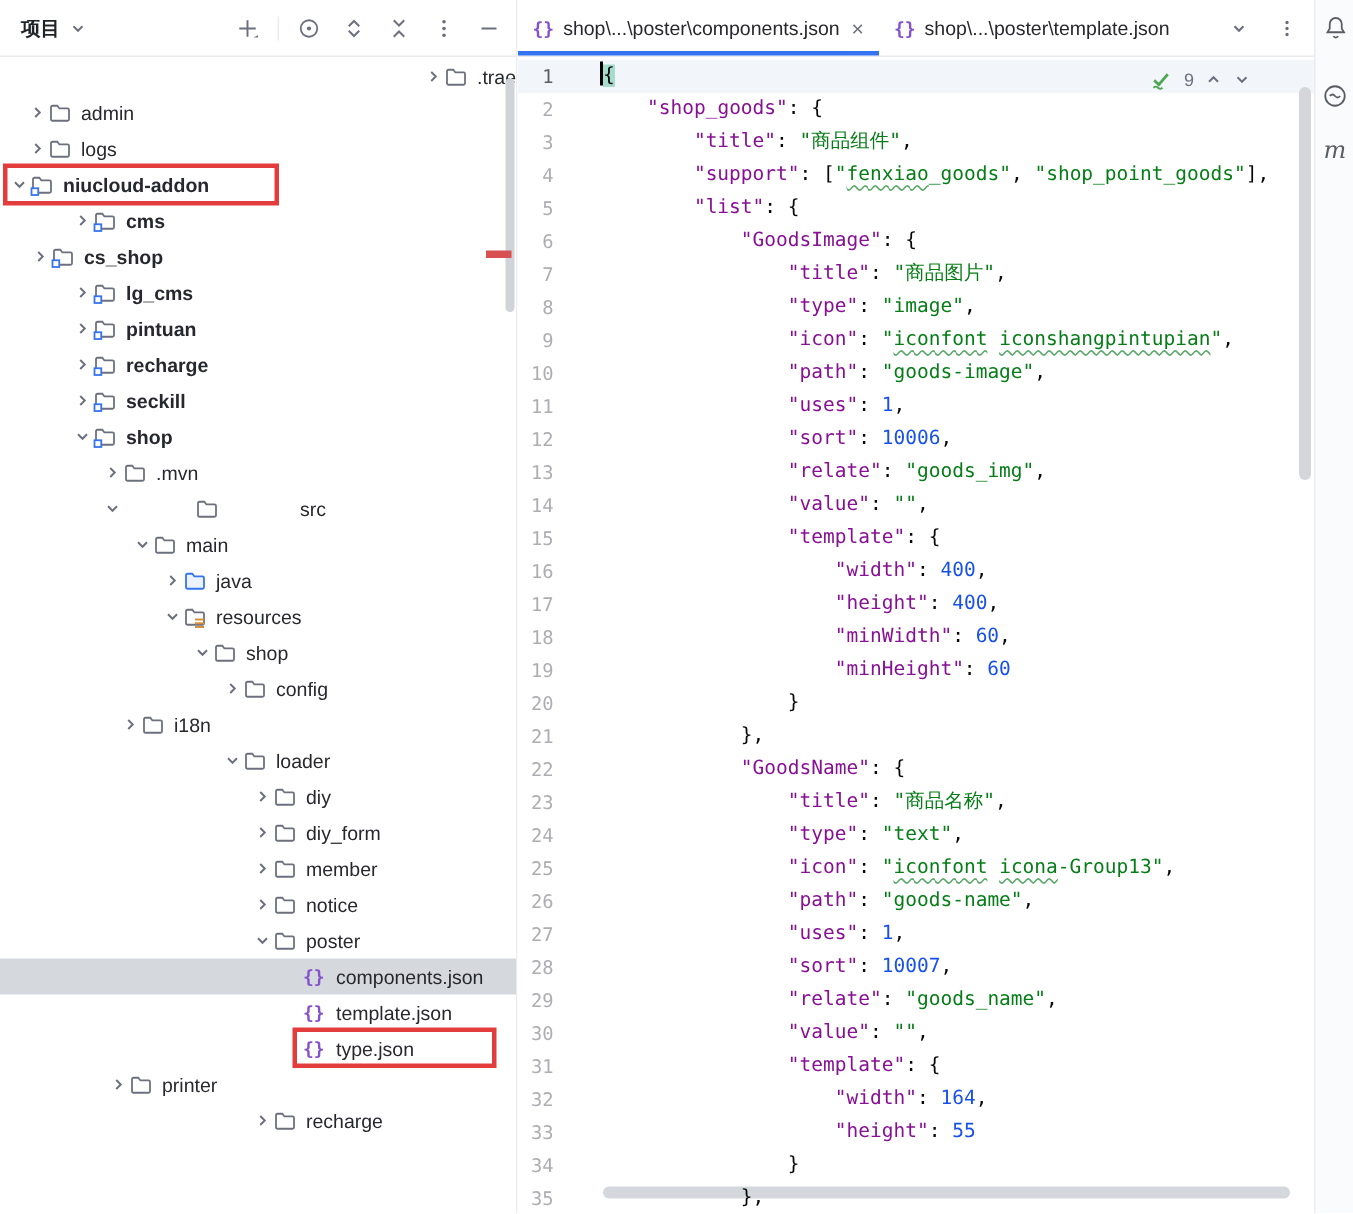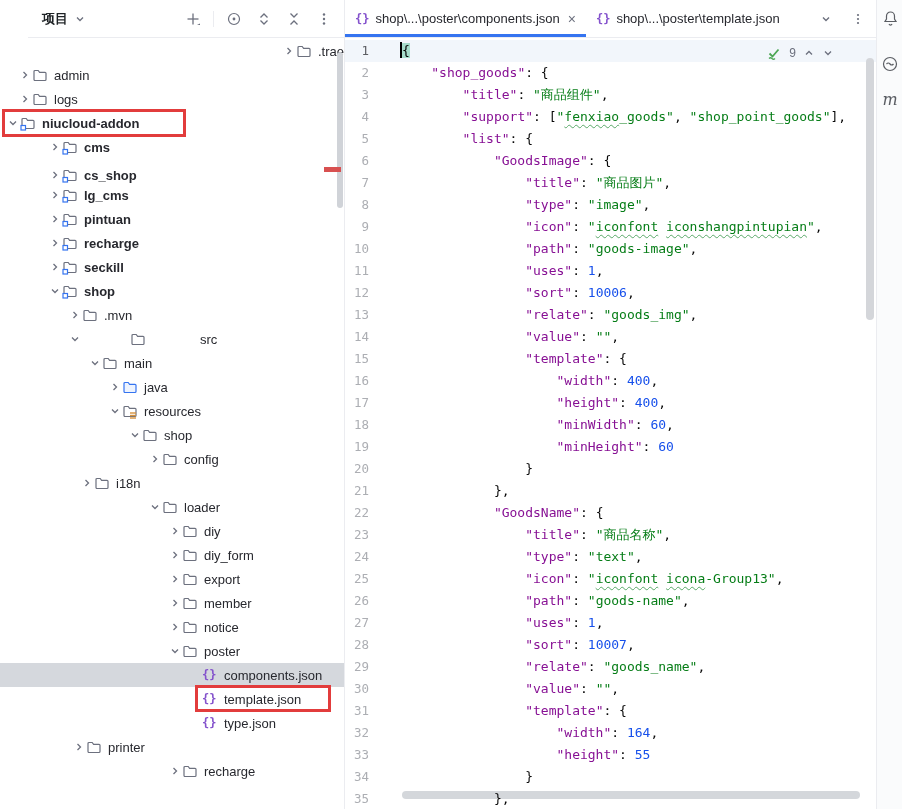--- a/index.html
+++ b/index.html
@@ -1,21 +1,21 @@
 <!DOCTYPE html>
 <html><head>
 <meta charset="utf-8">
 <style>
   html,body{margin:0;padding:0;background:#fff;}
   #app{position:relative;width:902px;height:809px;background:#fff;overflow:hidden;
        font-family:"Liberation Sans",sans-serif;color:#27282e;font-size:13px;}
   
   #project-panel{position:absolute;left:0;top:0;width:344px;height:809px;background:#fff;}
   #panel-header{position:absolute;left:0;top:0;width:344px;height:38px;display:flex;align-items:center;
-                border-bottom:1px solid #ebecf0;box-sizing:border-box;margin-left:28px;}
+                border-bottom:1px solid #ebecf0;box-sizing:border-box;}
   #panel-title{font-weight:700;color:#1f2326;margin-left:14px;font-size:13px;}
   .hdr-chevron{margin-left:6px;display:flex;align-items:center;}
   #panel-toolbar{margin-left:auto;display:flex;align-items:center;gap:10px;margin-right:8px;}
   .tool-btn{width:20px;height:20px;display:flex;align-items:center;justify-content:center;border-radius:4px;}
   .tool-sep{width:1px;height:16px;background:#ebecf0;}
   #tree{position:absolute;left:0;top:39px;width:344px;}
   .tree-row{height:24px;display:flex;align-items:center;white-space:nowrap;position:relative;}
   .tree-row.selected{background:#d5d8dd;}
   .chev-slot{width:14px;height:16px;display:flex;align-items:center;justify-content:center;flex:none;}
   .tree-icon{width:18px;height:16px;display:flex;align-items:center;flex:none;}
@@ -181,21 +181,21 @@
             </svg>
           </span>
           <span class="tree-icon">
             <svg width="16" height="16" viewBox="0 0 16 16">
               <path d="M2 4.5 a1 1 0 0 1 1-1 h3.2 l1.4 1.8 h5.4 a1 1 0 0 1 1 1 v6.2 a1 1 0 0 1 -1 1 h-10 a1 1 0 0 1 -1-1 z" fill="none" stroke="#6c707e" stroke-width="1.2"></path>
               <rect x="1" y="10.5" width="4.5" height="4.5" fill="#fff" stroke="#3574f0" stroke-width="1.2"></rect>
             </svg>
           </span>
           <span class="tree-label bold">cms</span>
         </div>
-        <div class="tree-row" style="padding-left: 48px; align-items: flex-end;">
+        <div class="tree-row" style="padding-left: 20px;">
           <span class="chev-slot">
             <svg width="12" height="12" viewBox="0 0 12 12">
               <polyline points="4.5,3 7.5,6 4.5,9" fill="none" stroke="#6c707e" stroke-width="1.3"></polyline>
             </svg>
           </span>
           <span class="tree-icon">
             <svg width="16" height="16" viewBox="0 0 16 16">
               <path d="M2 4.5 a1 1 0 0 1 1-1 h3.2 l1.4 1.8 h5.4 a1 1 0 0 1 1 1 v6.2 a1 1 0 0 1 -1 1 h-10 a1 1 0 0 1 -1-1 z" fill="none" stroke="#6c707e" stroke-width="1.2"></path>
               <rect x="1" y="10.5" width="4.5" height="4.5" fill="#fff" stroke="#3574f0" stroke-width="1.2"></rect>
             </svg>
@@ -410,33 +410,20 @@
             <svg width="12" height="12" viewBox="0 0 12 12">
               <polyline points="4.5,3 7.5,6 4.5,9" fill="none" stroke="#6c707e" stroke-width="1.3"></polyline>
             </svg>
           </span>
           <span class="tree-icon">
             <svg width="16" height="16" viewBox="0 0 16 16">
               <path d="M2 4.5 a1 1 0 0 1 1-1 h3.2 l1.4 1.8 h5.4 a1 1 0 0 1 1 1 v6.2 a1 1 0 0 1 -1 1 h-10 a1 1 0 0 1 -1-1 z" fill="none" stroke="#6c707e" stroke-width="1.2"></path>
             </svg>
           </span>
           <span class="tree-label">diy_form</span>
-        </div>
-        <div class="tree-row" style="padding-left: 168px;">
-          <span class="chev-slot">
-            <svg width="12" height="12" viewBox="0 0 12 12">
-              <polyline points="4.5,3 7.5,6 4.5,9" fill="none" stroke="#6c707e" stroke-width="1.3"></polyline>
-            </svg>
-          </span>
-          <span class="tree-icon">
-            <svg width="16" height="16" viewBox="0 0 16 16">
-              <path d="M2 4.5 a1 1 0 0 1 1-1 h3.2 l1.4 1.8 h5.4 a1 1 0 0 1 1 1 v6.2 a1 1 0 0 1 -1 1 h-10 a1 1 0 0 1 -1-1 z" fill="none" stroke="#6c707e" stroke-width="1.2"></path>
-            </svg>
-          </span>
-          <span class="tree-label">export</span>
         </div>
         <div class="tree-row" style="padding-left: 168px;">
           <span class="chev-slot">
             <svg width="12" height="12" viewBox="0 0 12 12">
               <polyline points="4.5,3 7.5,6 4.5,9" fill="none" stroke="#6c707e" stroke-width="1.3"></polyline>
             </svg>
           </span>
           <span class="tree-icon">
             <svg width="16" height="16" viewBox="0 0 16 16">
               <path d="M2 4.5 a1 1 0 0 1 1-1 h3.2 l1.4 1.8 h5.4 a1 1 0 0 1 1 1 v6.2 a1 1 0 0 1 -1 1 h-10 a1 1 0 0 1 -1-1 z" fill="none" stroke="#6c707e" stroke-width="1.2"></path>

